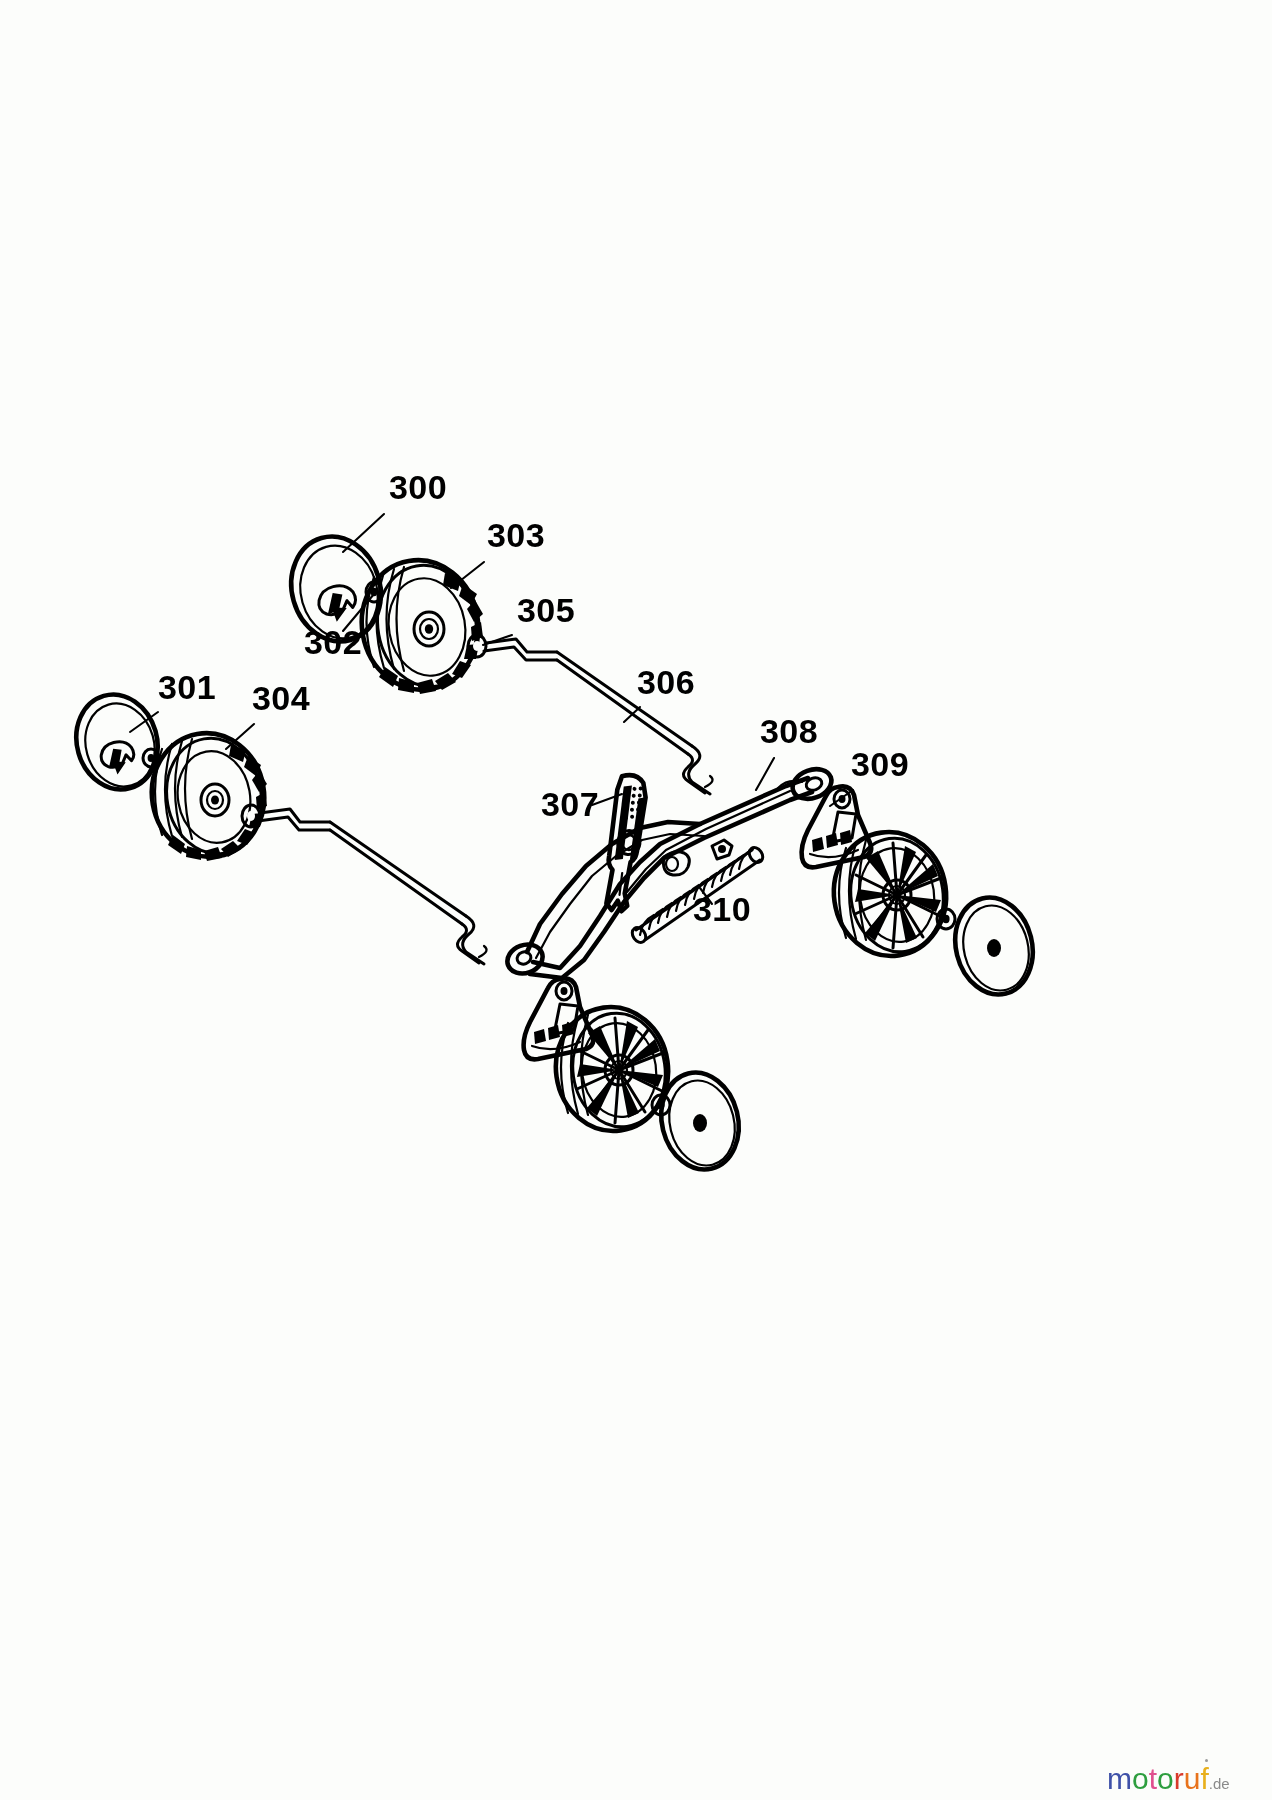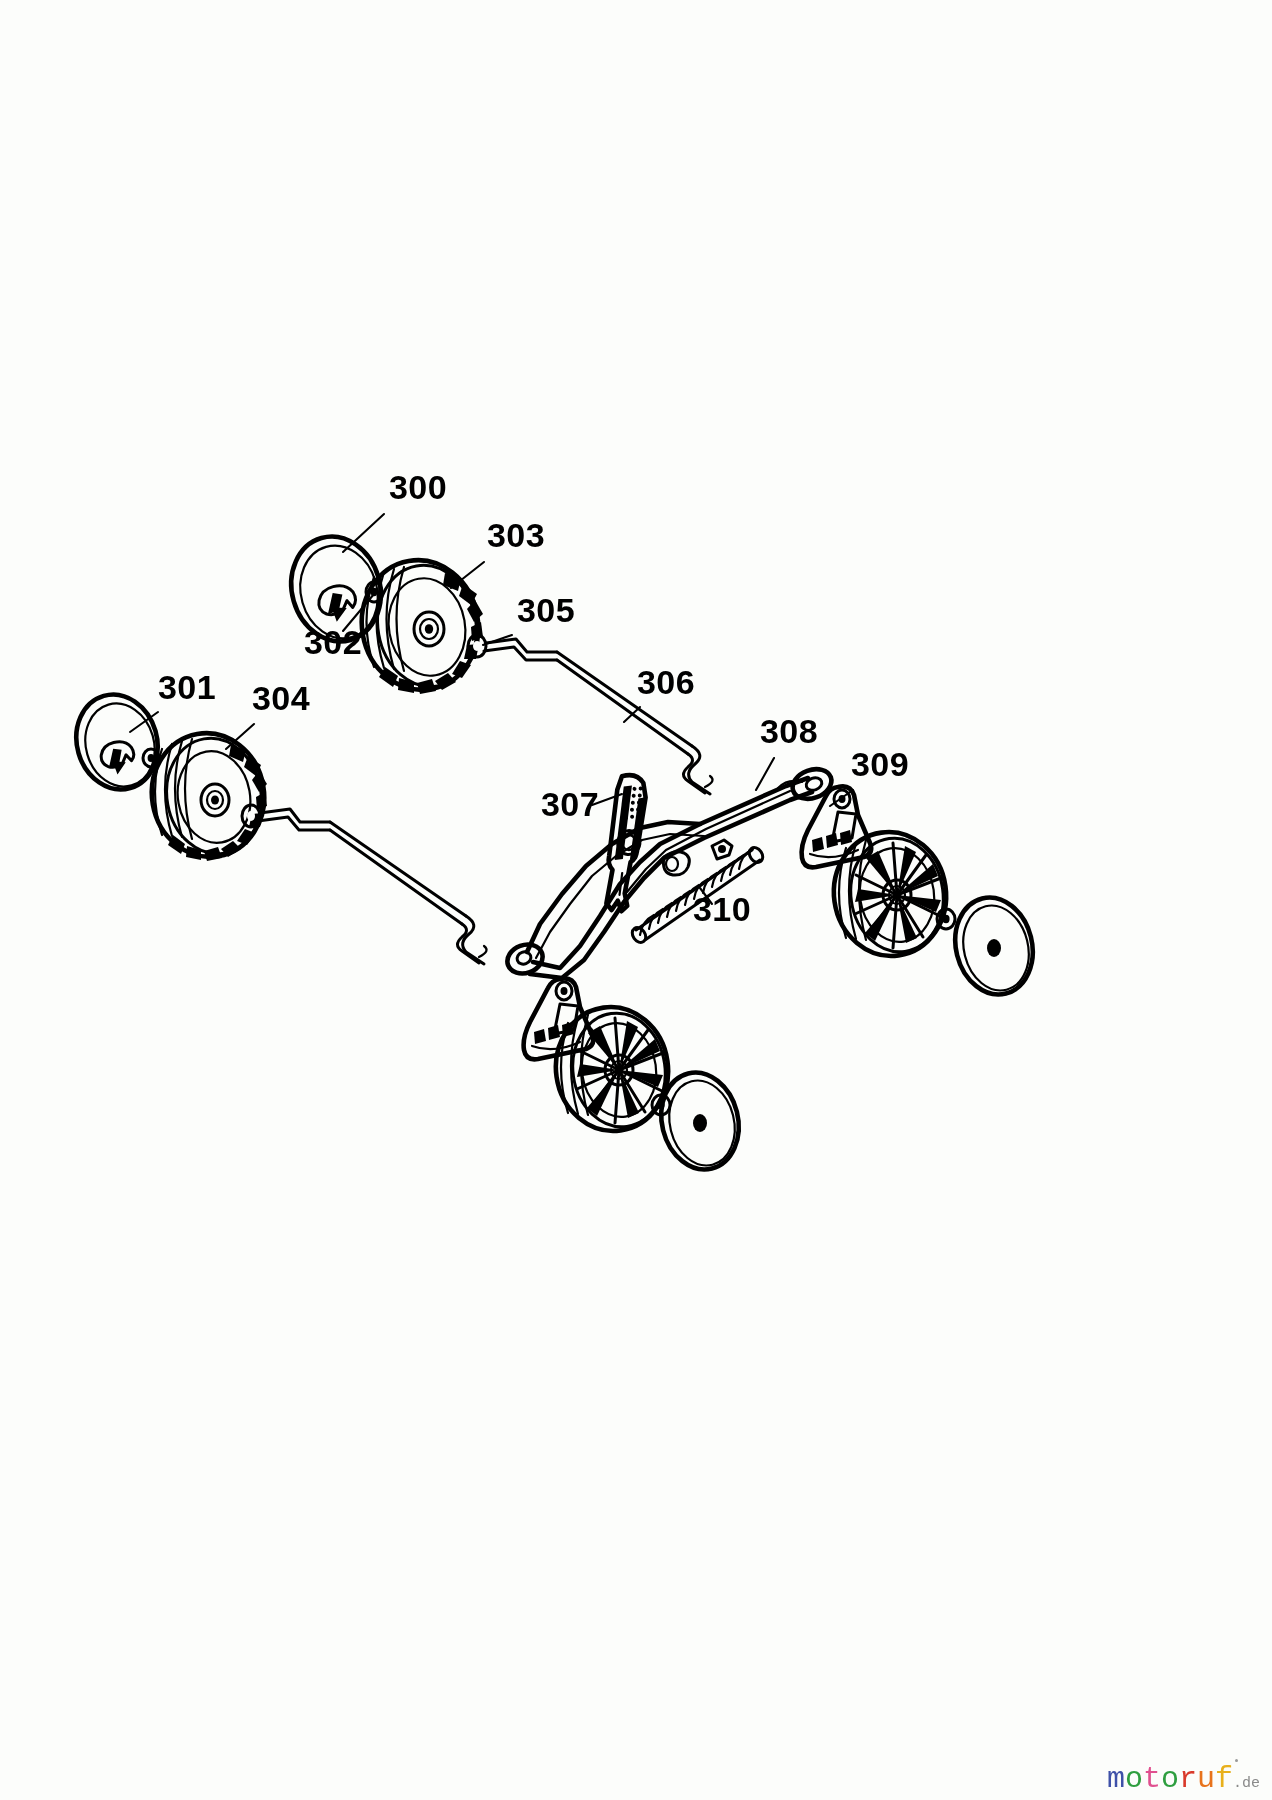--- a/index.html
+++ b/index.html
@@ -25,21 +25,21 @@
   .ink-s{stroke-width:2.2;}
   .ink-m{stroke-width:3.0;}
   .ink-h{stroke-width:4.6;}
   .ink-f{fill:#000;stroke:none;}
   .wht{fill:#fcfdfb;}
 
   
   #logo{
     position:absolute;
     left:1107px;top:1748px;
-    font-family:Liberation Mono, monospace;
+    font-family:Liberation Sans, sans-serif;
     font-size:30px;
     line-height:1;
     white-space:nowrap;
     user-select:none;
   }
   #logo .ch{font-weight:400;}
   #logo .suffix{font-size:15px;color:#8a8a8a;vertical-align:baseline;}
   #logo .dot{
     position:absolute;right:22px;top:-5px;
     width:3px;height:3px;background:#9a9a9a;border-radius:50%;

